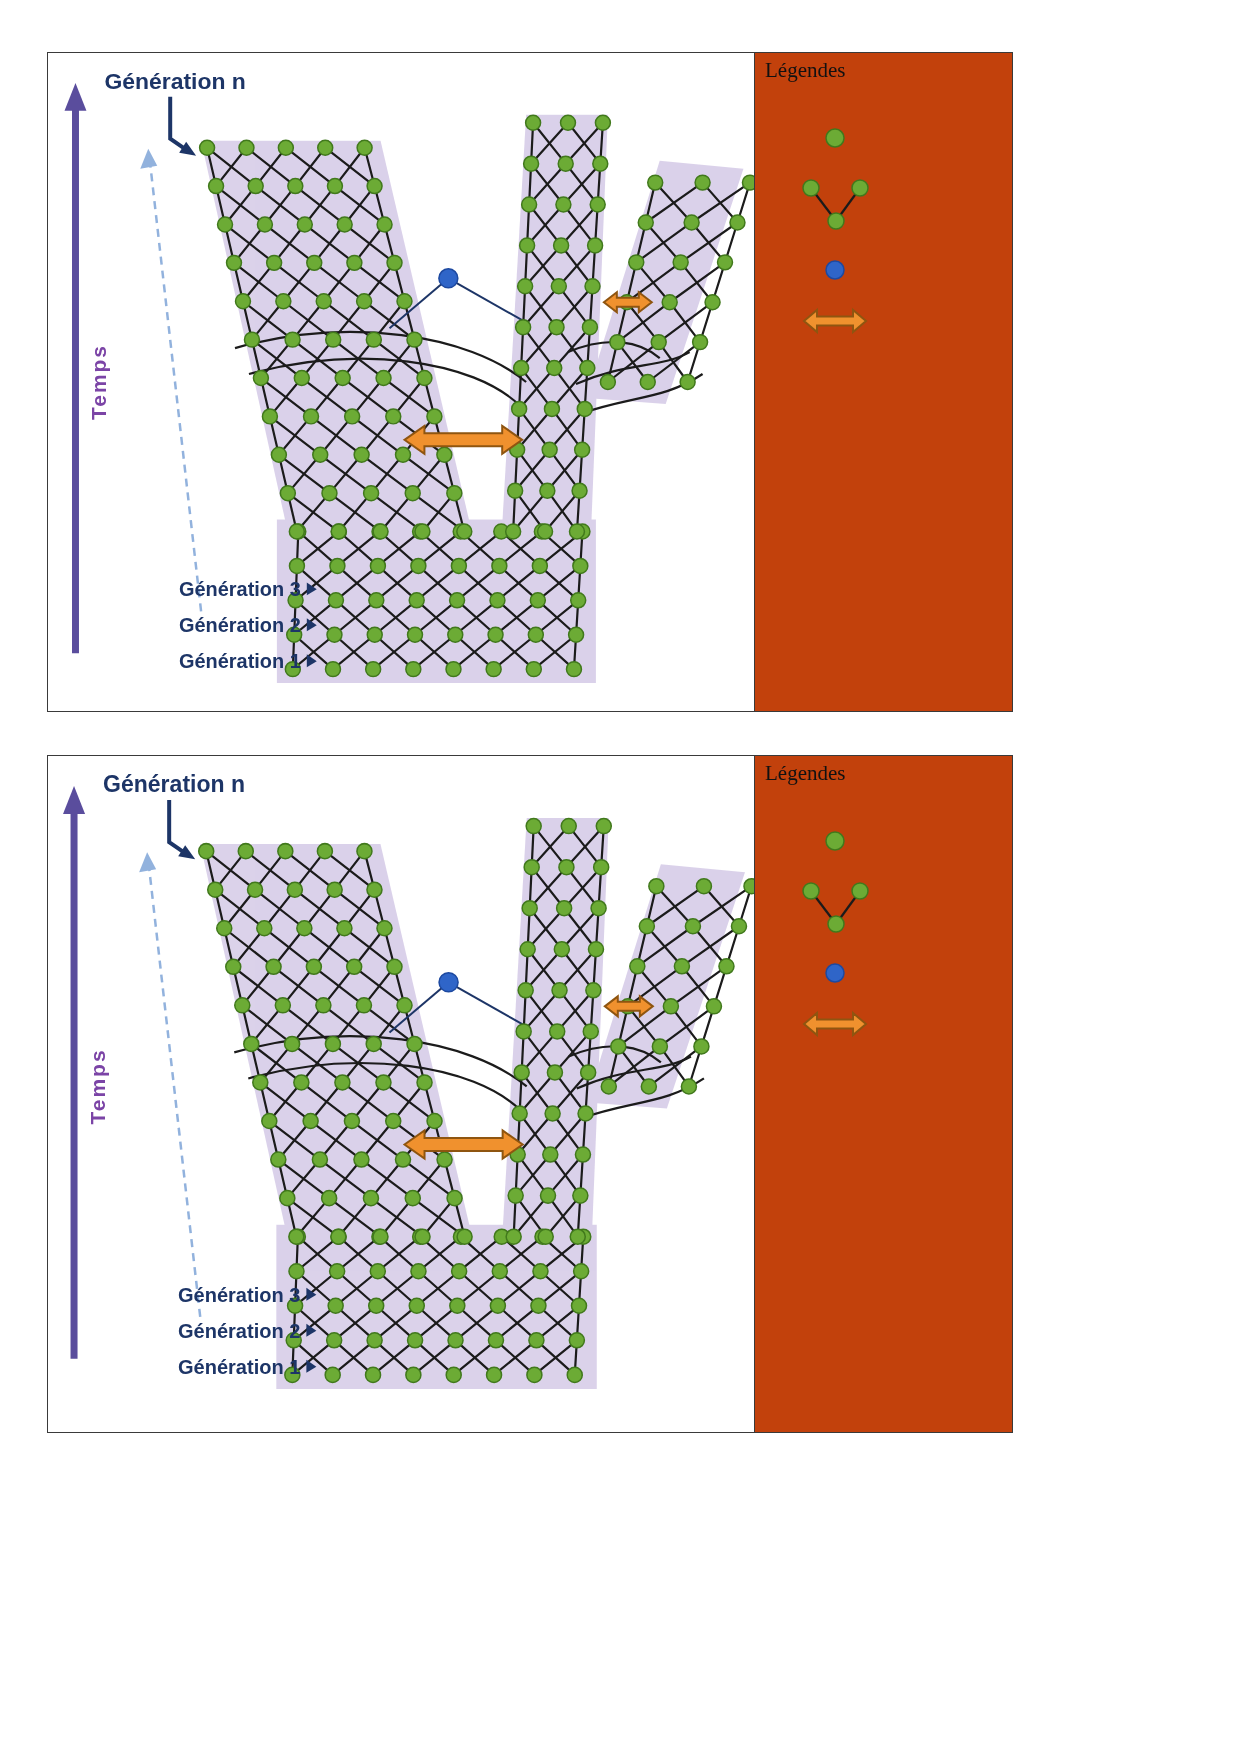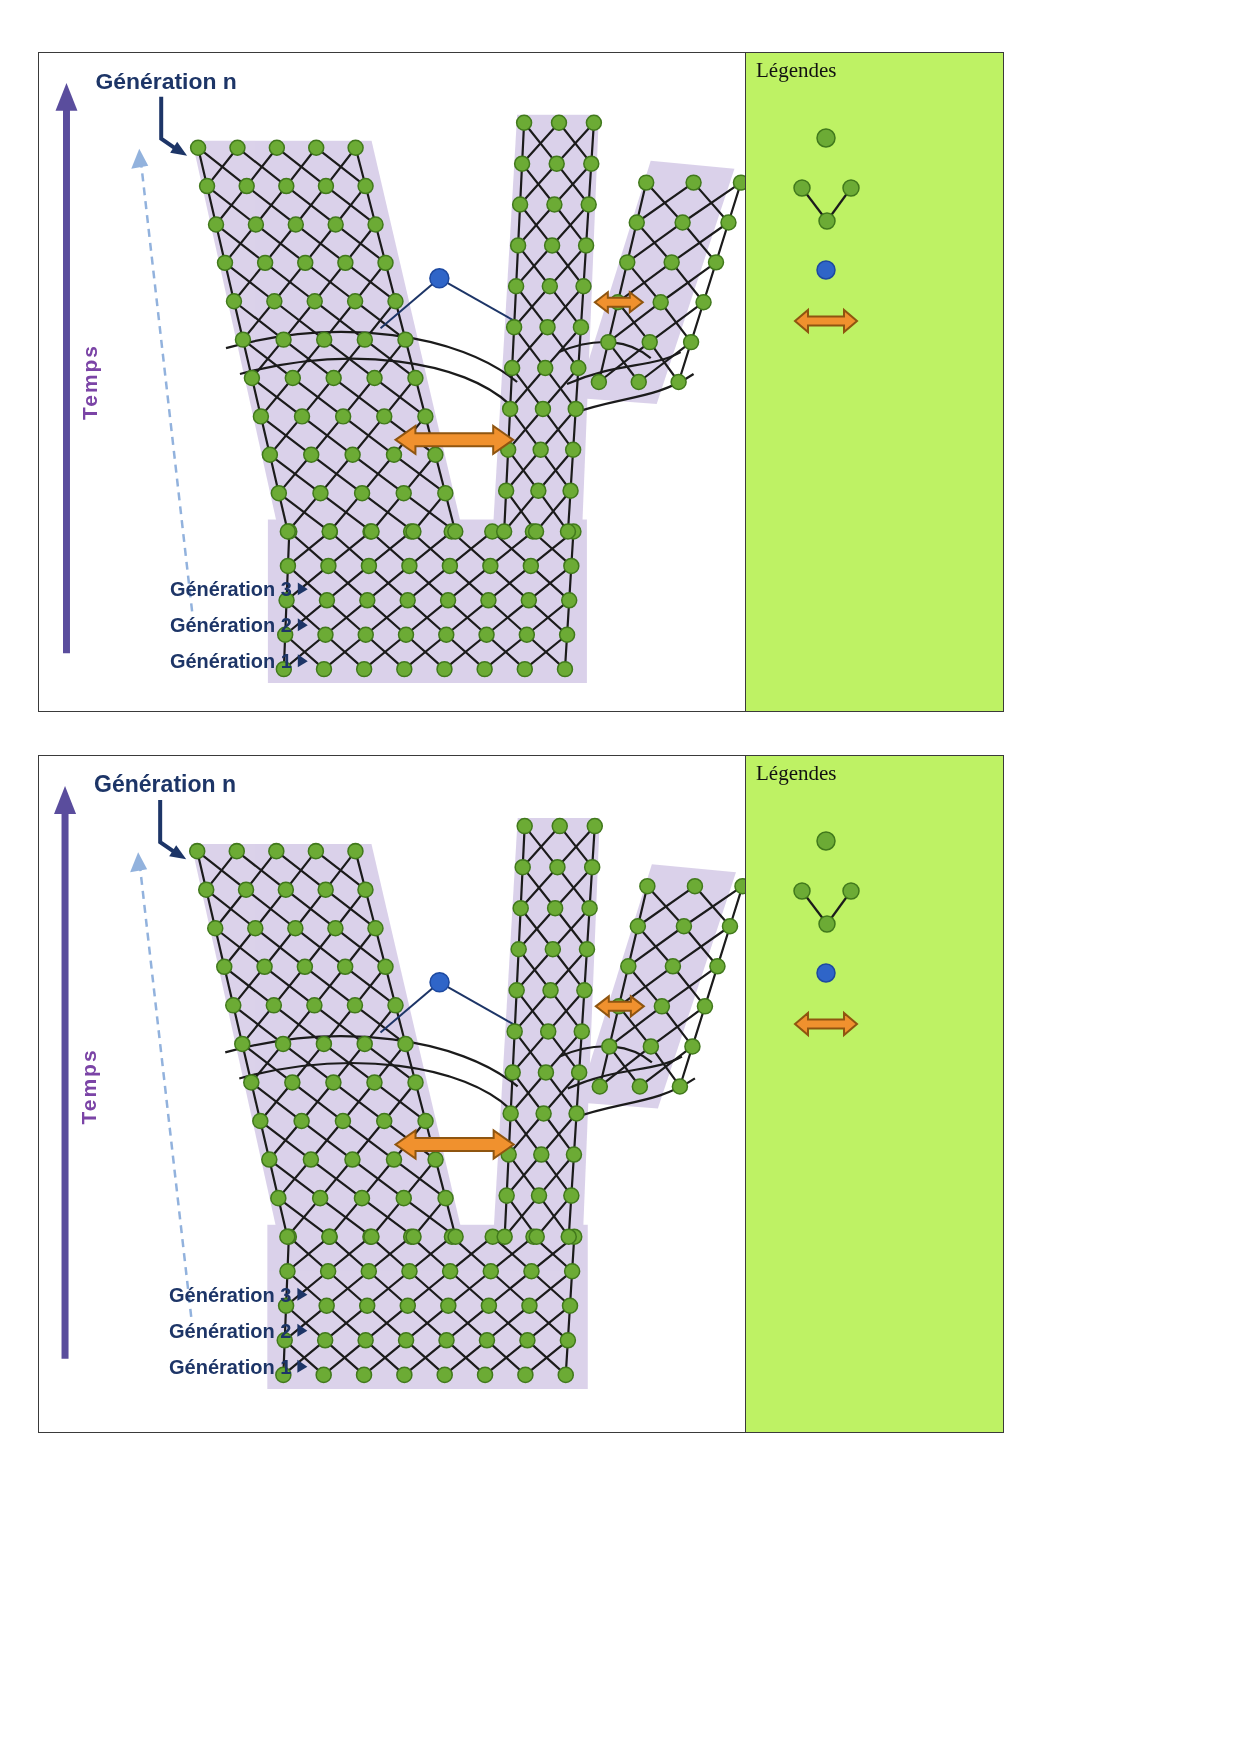--- a/index.html
+++ b/index.html
@@ -7,28 +7,28 @@
     --orangeStroke:#8f5510; --navy:#1d3567; --purple:#5a4d9d; --purpleText:#7b44a6;
     --lavender:#d7cde8; --dashblue:#92b2dd; --line:#1b1b1b;
   }
   *{box-sizing:border-box;}
   html,body{margin:0;padding:0;}
   body{
     width:1240px;height:1754px;background:#ffffff;position:relative;
     font-family:"Liberation Sans",sans-serif;
   }
   .figure-box{
-    position:absolute;left:38px;width:966px;background:#ffffff;
+    position:absolute;left:47px;width:966px;background:#ffffff;
     border:1.5px solid #3a3a3a;display:flex;overflow:hidden;
   }
   #figure-1{top:52px;height:660px;}
   #figure-2{top:755px;height:678px;}
   .diagram-area{width:706px;flex:none;position:relative;}
   .diagram{display:block;width:706px;height:100%;}
-  .legend-panel{flex:1;border-left:1.5px solid #3a3a3a;position:relative;background:#bef264;}
+  .legend-panel{flex:1;border-left:1.5px solid #3a3a3a;position:relative;background:#c2410c;}
   .legend-title{
     font-family:"Liberation Serif",serif;font-size:21px;color:#111;
     padding:5px 0 0 10px;
   }
   .legend-symbols{
     position:absolute;top:70px;left:35px;width:90px;
     display:flex;flex-direction:column;align-items:center;gap:22px;
   }
   .gdot{fill:var(--green);stroke:var(--greenStroke);stroke-width:1.5;}
   .bdot{fill:var(--blue);stroke:#1d49a0;stroke-width:1.5;}

